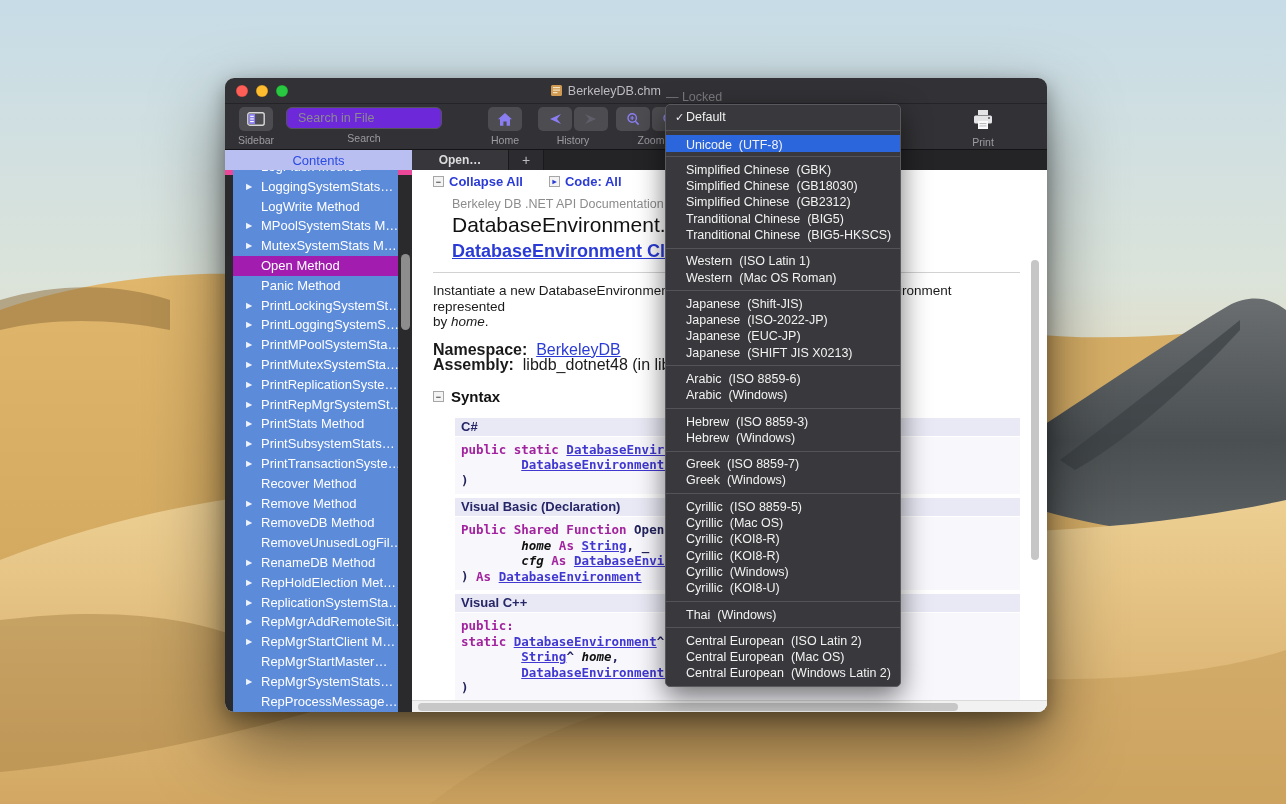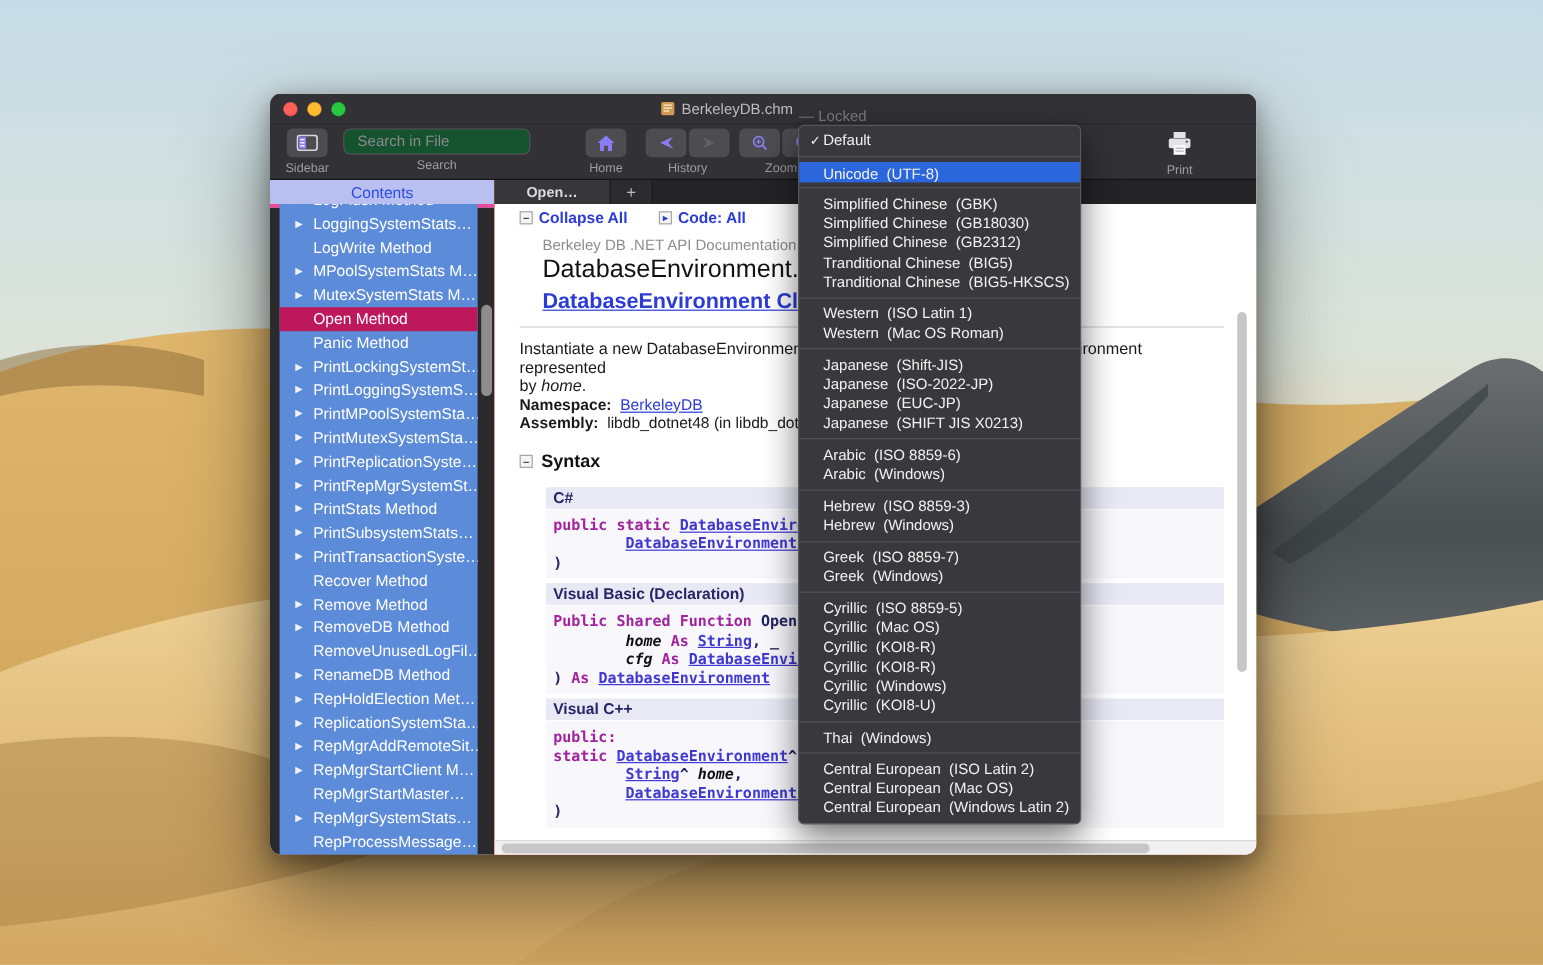--- a/index.html
+++ b/index.html
@@ -18,43 +18,43 @@
   .doc-icon{width:13px;height:13px;display:inline-block;}
   .t-name{font-size:12.5px;color:#bdbcc0;}
   .t-status{font-size:12.5px;color:#7c7b80;margin-top:12px;}
 
   #toolbar{position:relative;height:45px;background:#323135;border-bottom:1px solid #141316;}
   .tool{position:absolute;top:3px;display:flex;flex-direction:column;align-items:center;}
   .tool-label{margin-top:3px;font-size:10.5px;color:#9d9ca1;}
   .tbtn{width:34px;height:24px;background:#4d4c50;border-radius:5px;display:flex;
     align-items:center;justify-content:center;}
   .btn-pair{display:flex;gap:2px;}
-  #search-field{width:156px;height:22px;background:#14532d;border:1px solid #555459;
+  #search-field{width:156px;height:22px;background:#6d28d9;border:1px solid #555459;
     border-radius:6px;display:flex;align-items:center;padding:0 6px;box-sizing:border-box;}
   #search-field input{flex:1;background:transparent;border:none;outline:none;
     font-size:12.5px;color:#ddd;font-family:"Liberation Sans",sans-serif;}
   #search-field input::placeholder{color:#8b8a90;}
   .print-btn{width:34px;height:26px;display:flex;align-items:center;justify-content:center;}
 
   
   #win-body{display:flex;height:563px;}
   #sidebar-col{width:187px;position:relative;background:#2a292c;flex:none;}
-  #contents-header{height:20px;background:#b9bff0;border-bottom:3px solid #ec4899;
+  #contents-header{height:20px;background:#b9bff0;border-bottom:5px solid #ec4899;
     display:flex;align-items:center;justify-content:center;font-size:13px;color:#2b4be4;}
   #sidebar-scrollwrap{position:absolute;left:8px;right:14px;top:20px;bottom:0;
     background:#5c8bd9;overflow:hidden;}
   .sb-item{height:19.8px;line-height:19.8px;position:relative;padding-left:28px;
     font-size:13px;color:#fff;white-space:nowrap;}
   .sb-item.partial{margin-top:-13px;}
-  .sb-item.sel{background:#be185d;}
+  .sb-item.sel{background:#a21caf;}
   .tri{position:absolute;left:13px;top:0;font-size:8px;color:rgba(255,255,255,.9);}
   #sidebar-vscroll{position:absolute;right:2px;top:104px;width:9px;height:76px;
     background:#8d8d8d;border-radius:4.5px;}
 
-  #content-col{flex:1;position:relative;background:#c2410c;overflow:hidden;}
+  #content-col{flex:1;position:relative;background:#737373;overflow:hidden;}
   #tabbar{height:20px;background:#242427;display:flex;align-items:stretch;}
   #open-tab{width:96px;background:#37363a;border-right:1px solid #1a191c;
     display:flex;align-items:center;justify-content:center;
     font-size:12px;font-weight:bold;color:#dcdcdf;}
   #newtab-btn{width:34px;display:flex;align-items:center;justify-content:center;
     background:#2c2b2f;border-right:1px solid #1a191c;color:#bdbdc0;font-size:14px;}
   #doc-area{position:absolute;left:0;right:0;top:20px;bottom:0;background:#fff;overflow:hidden;}
   #doc-inner{margin:0 27px 0 21px;position:relative;}
 
   .linkrow{display:flex;gap:26px;margin-top:5px;align-items:center;}
@@ -62,21 +62,21 @@
   .minibox{width:11px;height:11px;border:1px solid #a6a6a6;background:#f4f4f4;
     font-size:9px;line-height:10px;text-align:center;color:#444;box-sizing:border-box;}
   .minibox.blue{color:#2b3bd6;font-size:8px;}
   .kicker{margin:8px 0 0 19px;font-size:12.5px;color:#8c8c8c;}
   .page-title{margin:2px 0 0 19px;font-size:21px;color:#111;}
   .toplinks{margin:4px 0 0 19px;display:flex;gap:14px;}
   .toplinks span{font-size:18px;font-weight:bold;color:#2b3bd6;text-decoration:underline;}
   .hr{height:1px;background:#d2d2d2;margin-top:10px;}
   .para{margin-top:10px;font-size:13.5px;color:#1a1a1a;line-height:15.5px;}
   .em{font-style:italic;}
-  .meta{margin-top:0;font-size:13px;line-height:15px;color:#1a1a1a;}
+  .meta{margin-top:12px;font-size:16px;line-height:15px;color:#1a1a1a;}
   .meta b{font-weight:bold;}
   .meta .mlink{color:#2b3bd6;text-decoration:underline;}
   .sec-head{margin-top:16px;display:flex;gap:7px;align-items:center;
     font-size:15px;font-weight:bold;color:#111;}
   .codeblock{margin-left:22px;margin-top:13px;}
   .code-strip{height:18px;line-height:18px;background:#e9e9f5;padding-left:6px;
     font-size:13px;font-weight:bold;color:#252567;}
   .code-body{background:#f7f7fc;padding:5px 0 6px 6px;margin-top:1px;}
   .code-line{font-family:"DejaVu Sans Mono",monospace;font-size:12.5px;font-weight:bold;
     line-height:15.5px;white-space:pre;}

